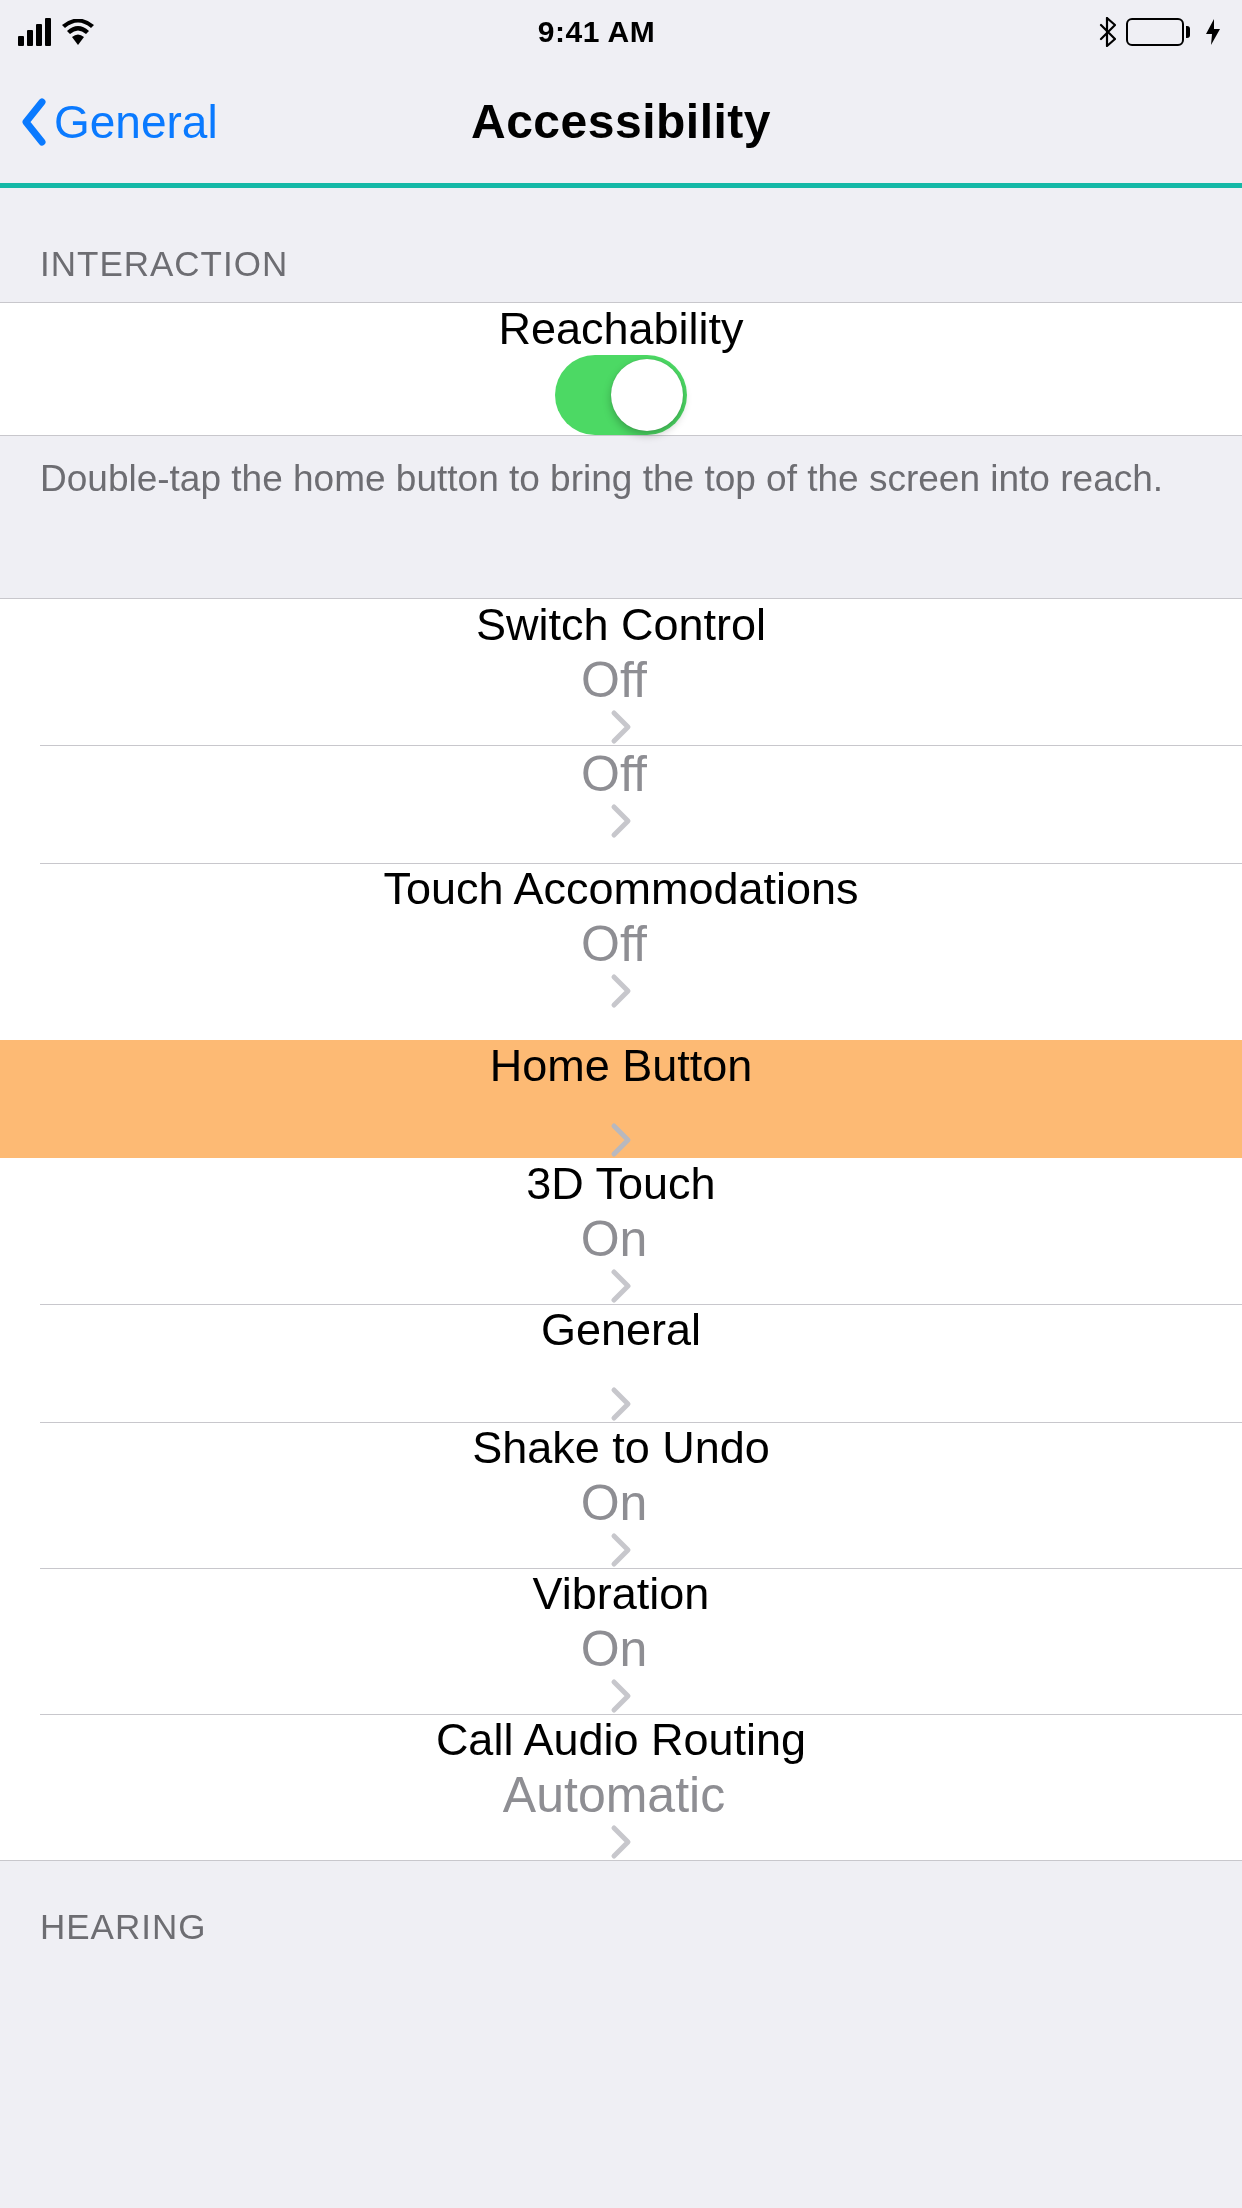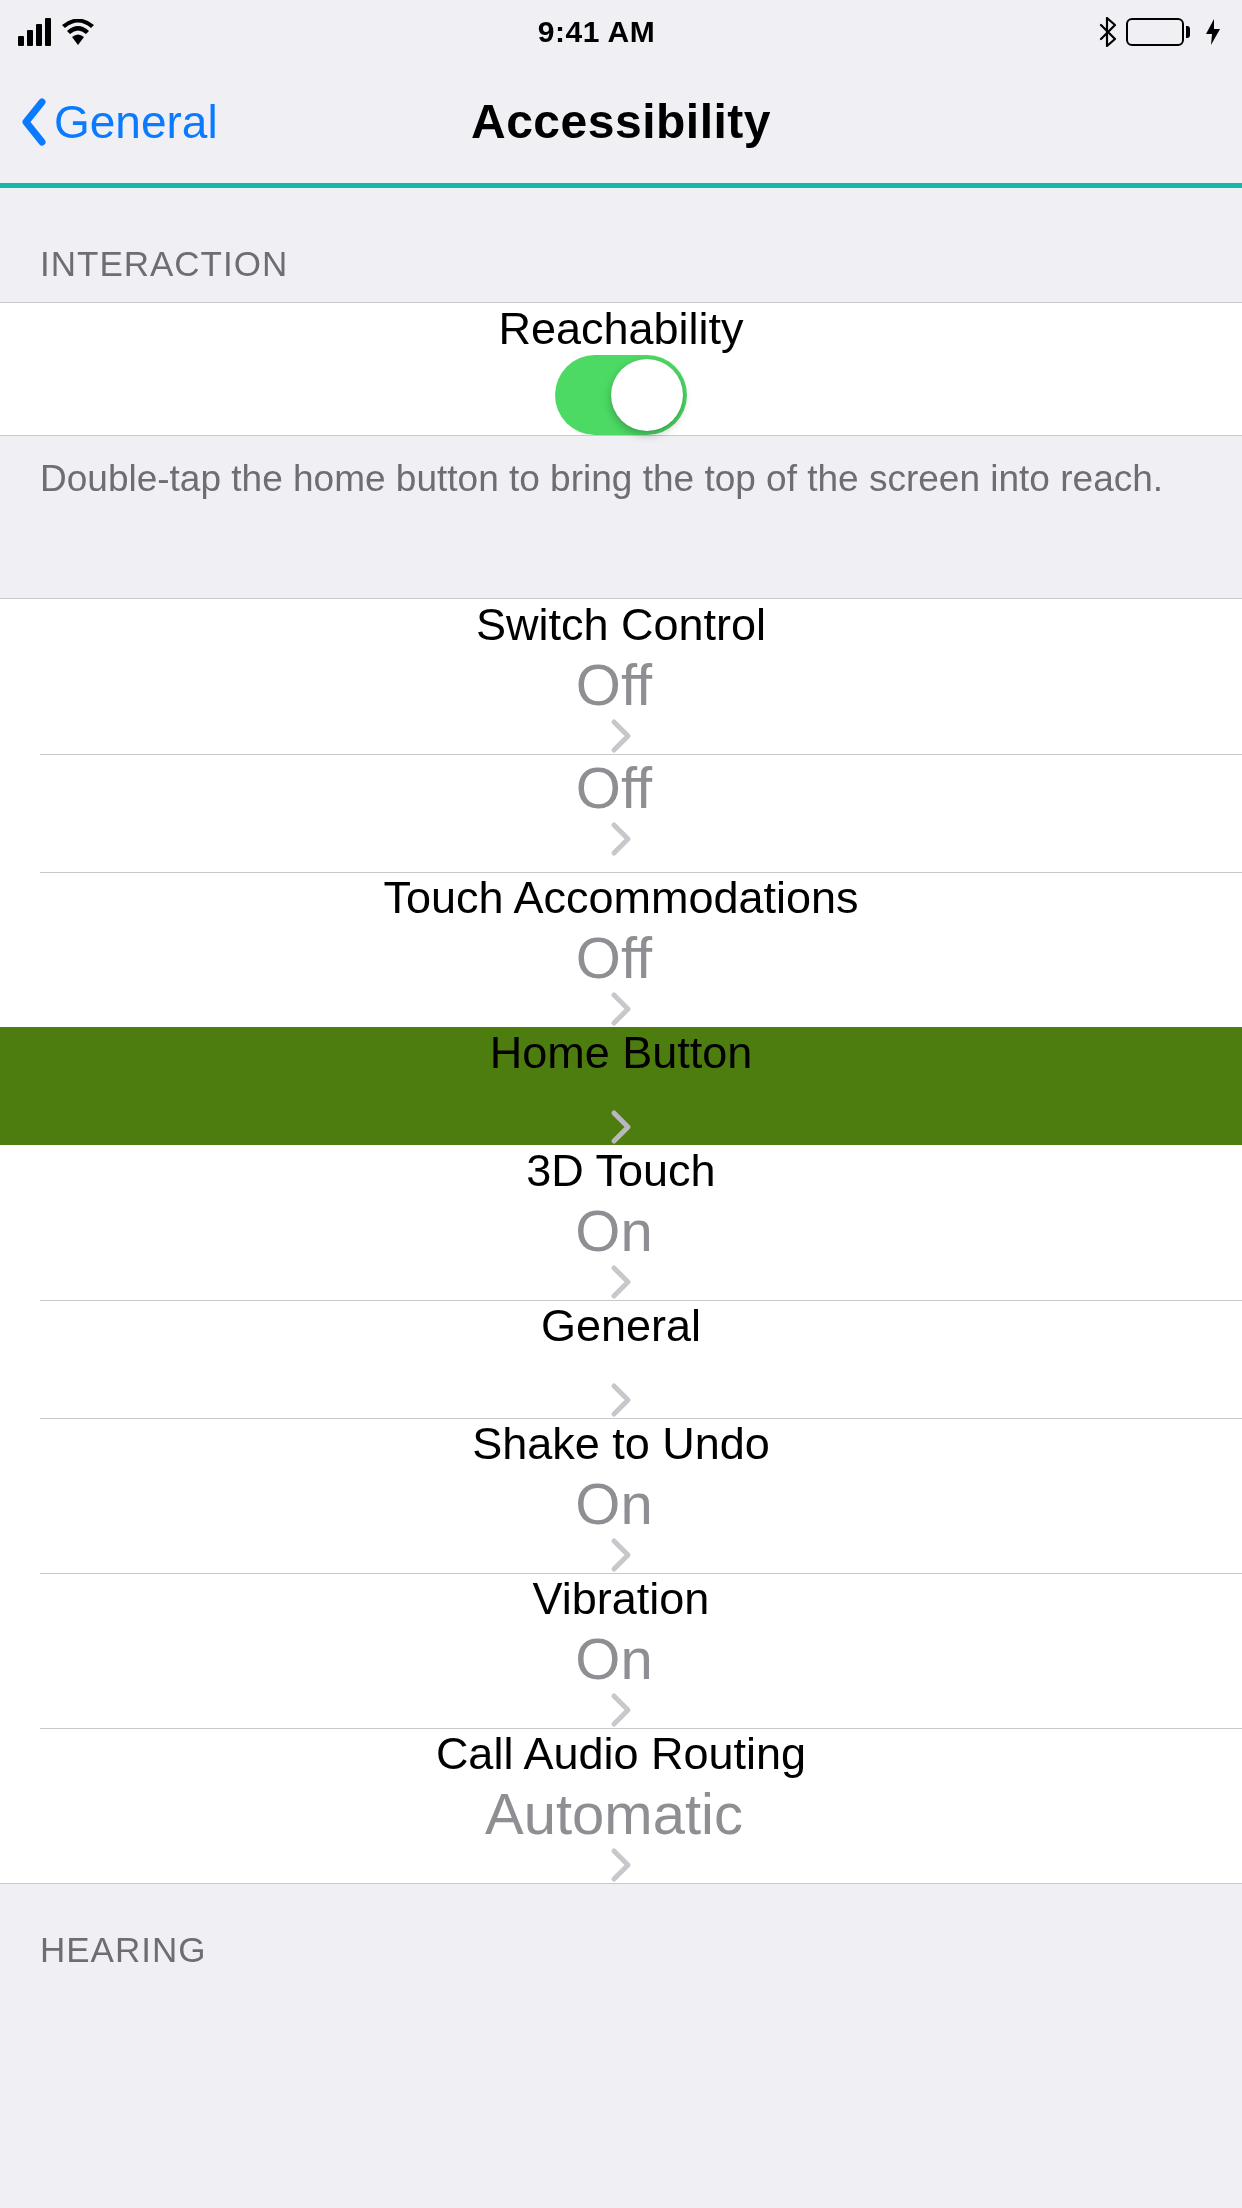--- a/index.html
+++ b/index.html
@@ -36,23 +36,23 @@
 
   
   .group-header { font-size: 35px; color: #6d6d72; letter-spacing: 1px; padding: 56px 40px 18px; text-transform: uppercase; }
   .group-footer { font-size: 37px; color: #6d6d72; padding: 18px 40px 30px; line-height: 1.35; }
 
   .cell-block { background:#fff; }
   .cell { display:flex; align-items:center; min-height:118px; padding: 0 40px; position:relative;flex-direction:column; }
   .cell + .cell::before { content:""; position:absolute; left:40px; right:0; top:0; height:1px; background:#c8c7cc; }
   .cell-block { border-top:1px solid #c8c7cc; border-bottom:1px solid #c8c7cc; }
   .cell-label { font-size: 45px; flex:1; }
-  .cell-value { font-size: 58px; color:#8e8e93; margin-right: 14px; }
+  .cell-value { font-size: 50px; color:#8e8e93; margin-right: 14px; }
   .disclosure svg { width: 22px; height: 36px; display:block; }
-  .cell.selected { background:#4d7c0f; }
+  .cell.selected { background:#fdba74;margin-top:31px; }
   .cell.selected + .cell::before { display:none; }
   .cell.selected::before { display:none; }
   .cell.selected .disclosure svg path { stroke:#b8b8be; }
 
   .gap-block { height:64px; }
 
   
   .switch { width: 132px; height: 80px; border-radius: 40px; position:relative; }
   .switch.on { background:#4cd964; }
   .switch .knob { position:absolute; top:4px; width:72px; height:72px; border-radius:50%; background:#fff; box-shadow: 0 4px 8px rgba(0,0,0,.25), 0 0 1px rgba(0,0,0,.2); }

